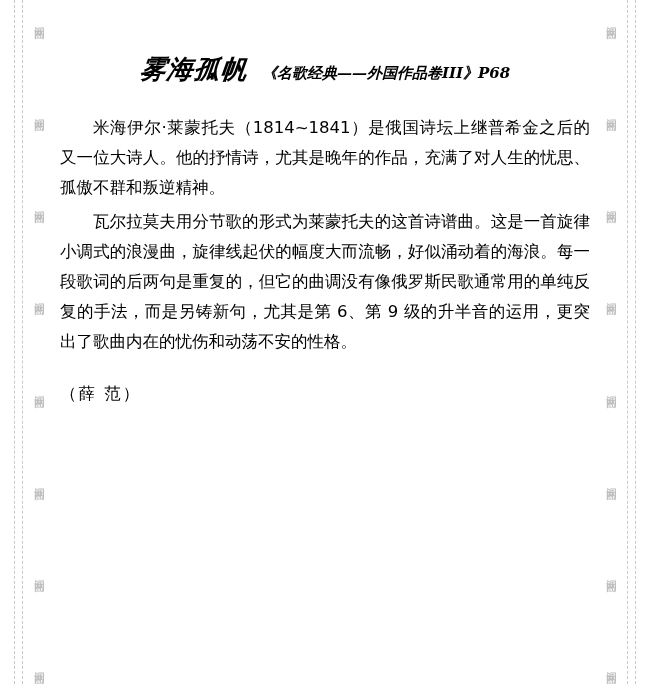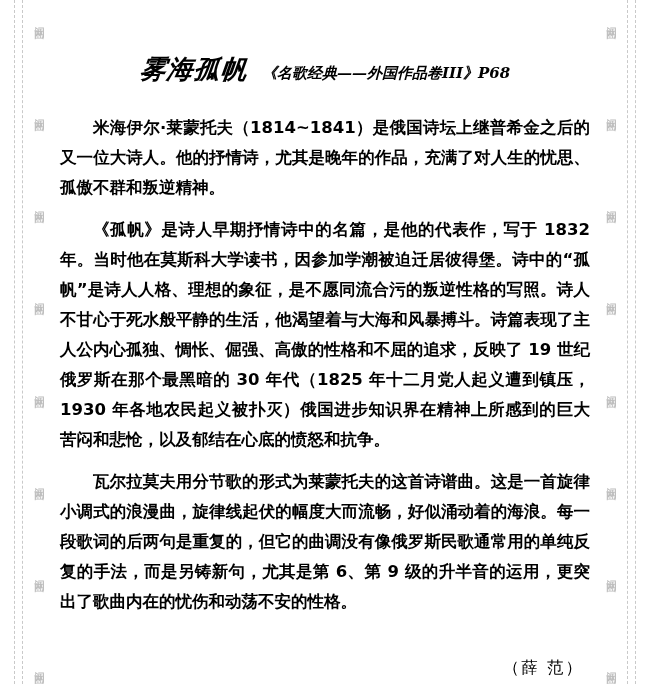--- a/index.html
+++ b/index.html
@@ -99,30 +99,28 @@
   .body-text {
     margin-top: 26px;
     font-family: "DejaVu Sans", "Liberation Sans", sans-serif;
     font-size: 16.5px;
     line-height: 30px;
     color: #000;
     text-align: justify;
     text-justify: inter-character;
   }
   .para {
-    margin: 12px 0 2px 0;
+    margin: 4px 0 2px 0;
     text-indent: 2em;
     text-align: justify;
     text-justify: inter-character;
-    font-weight: bold;
   }
 
   .signature {
-    margin-top: 36px;
-    text-align: right;
+    margin-top: 22px;
     font-family: "DejaVu Sans", "Liberation Sans", sans-serif;
     font-size: 16.5px;
     letter-spacing: 2px;
     padding-right: 6px;
   }
 </style>
 </head>
 <body>
 
 <div class="page">
@@ -156,19 +154,18 @@
 
   <div class="content">
 
     <div class="title-row">
       <span class="doc-title">雾海孤帆</span>
       <span class="doc-subtitle">《名歌经典——外国作品卷III》P68</span>
     </div>
 
     <div class="body-text">
       <p class="para">米海伊尔·莱蒙托夫（1814~1841）是俄国诗坛上继普希金之后的又一位大诗人。他的抒情诗，尤其是晚年的作品，充满了对人生的忧思、孤傲不群和叛逆精神。</p>
-      <p class="para">《孤帆》是诗人早期抒情诗中的名篇，是他的代表作，写于 1832 年。当时他在莫斯科大学读书，因参加学潮被迫迁居彼得堡。诗中的“孤帆”是诗人人格、理想的象征，是不愿同流合污的叛逆性格的写照。诗人不甘心于死水般平静的生活，他渴望着与大海和风暴搏斗。诗篇表现了主人公内心孤独、惆怅、倔强、高傲的性格和不屈的追求，反映了 19 世纪俄罗斯在那个最黑暗的 30 年代（1825 年十二月党人起义遭到镇压，1930 年各地农民起义被扑灭）俄国进步知识界在精神上所感到的巨大苦闷和悲怆，以及郁结在心底的愤怒和抗争。</p>
       <p class="para">瓦尔拉莫夫用分节歌的形式为莱蒙托夫的这首诗谱曲。这是一首旋律小调式的浪漫曲，旋律线起伏的幅度大而流畅，好似涌动着的海浪。每一段歌词的后两句是重复的，但它的曲调没有像俄罗斯民歌通常用的单纯反复的手法，而是另铸新句，尤其是第 6、第 9 级的升半音的运用，更突出了歌曲内在的忧伤和动荡不安的性格。</p>
       <div class="signature">（薛  范）</div>
     </div>
 
   </div>
 </div>
 
 </body></html>

